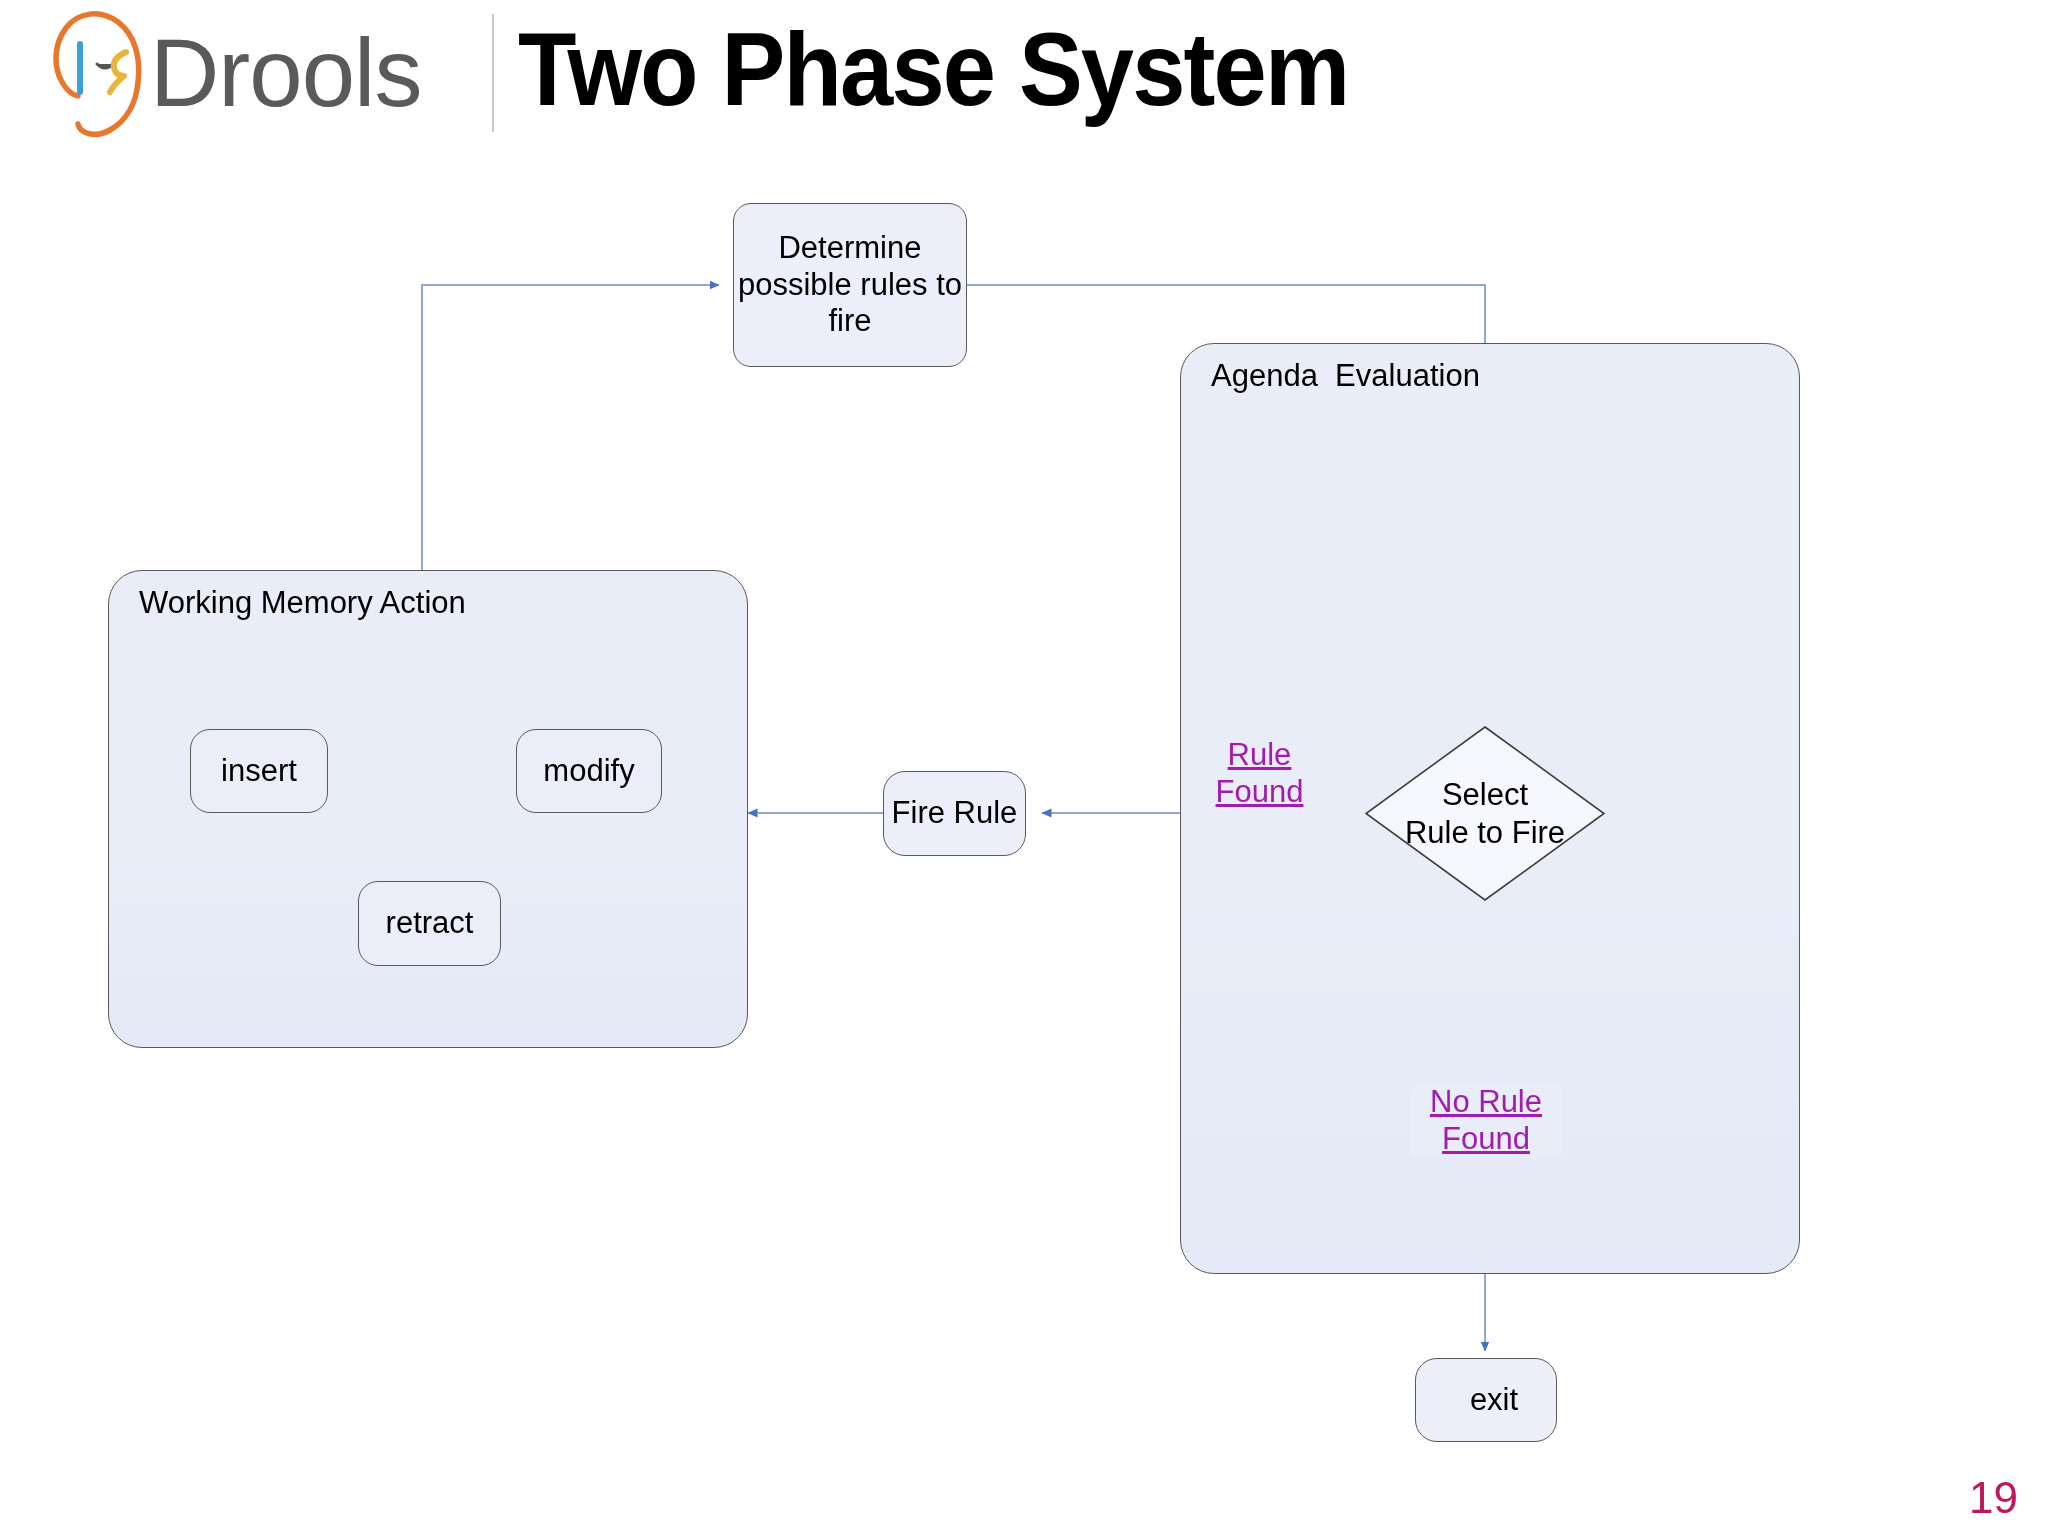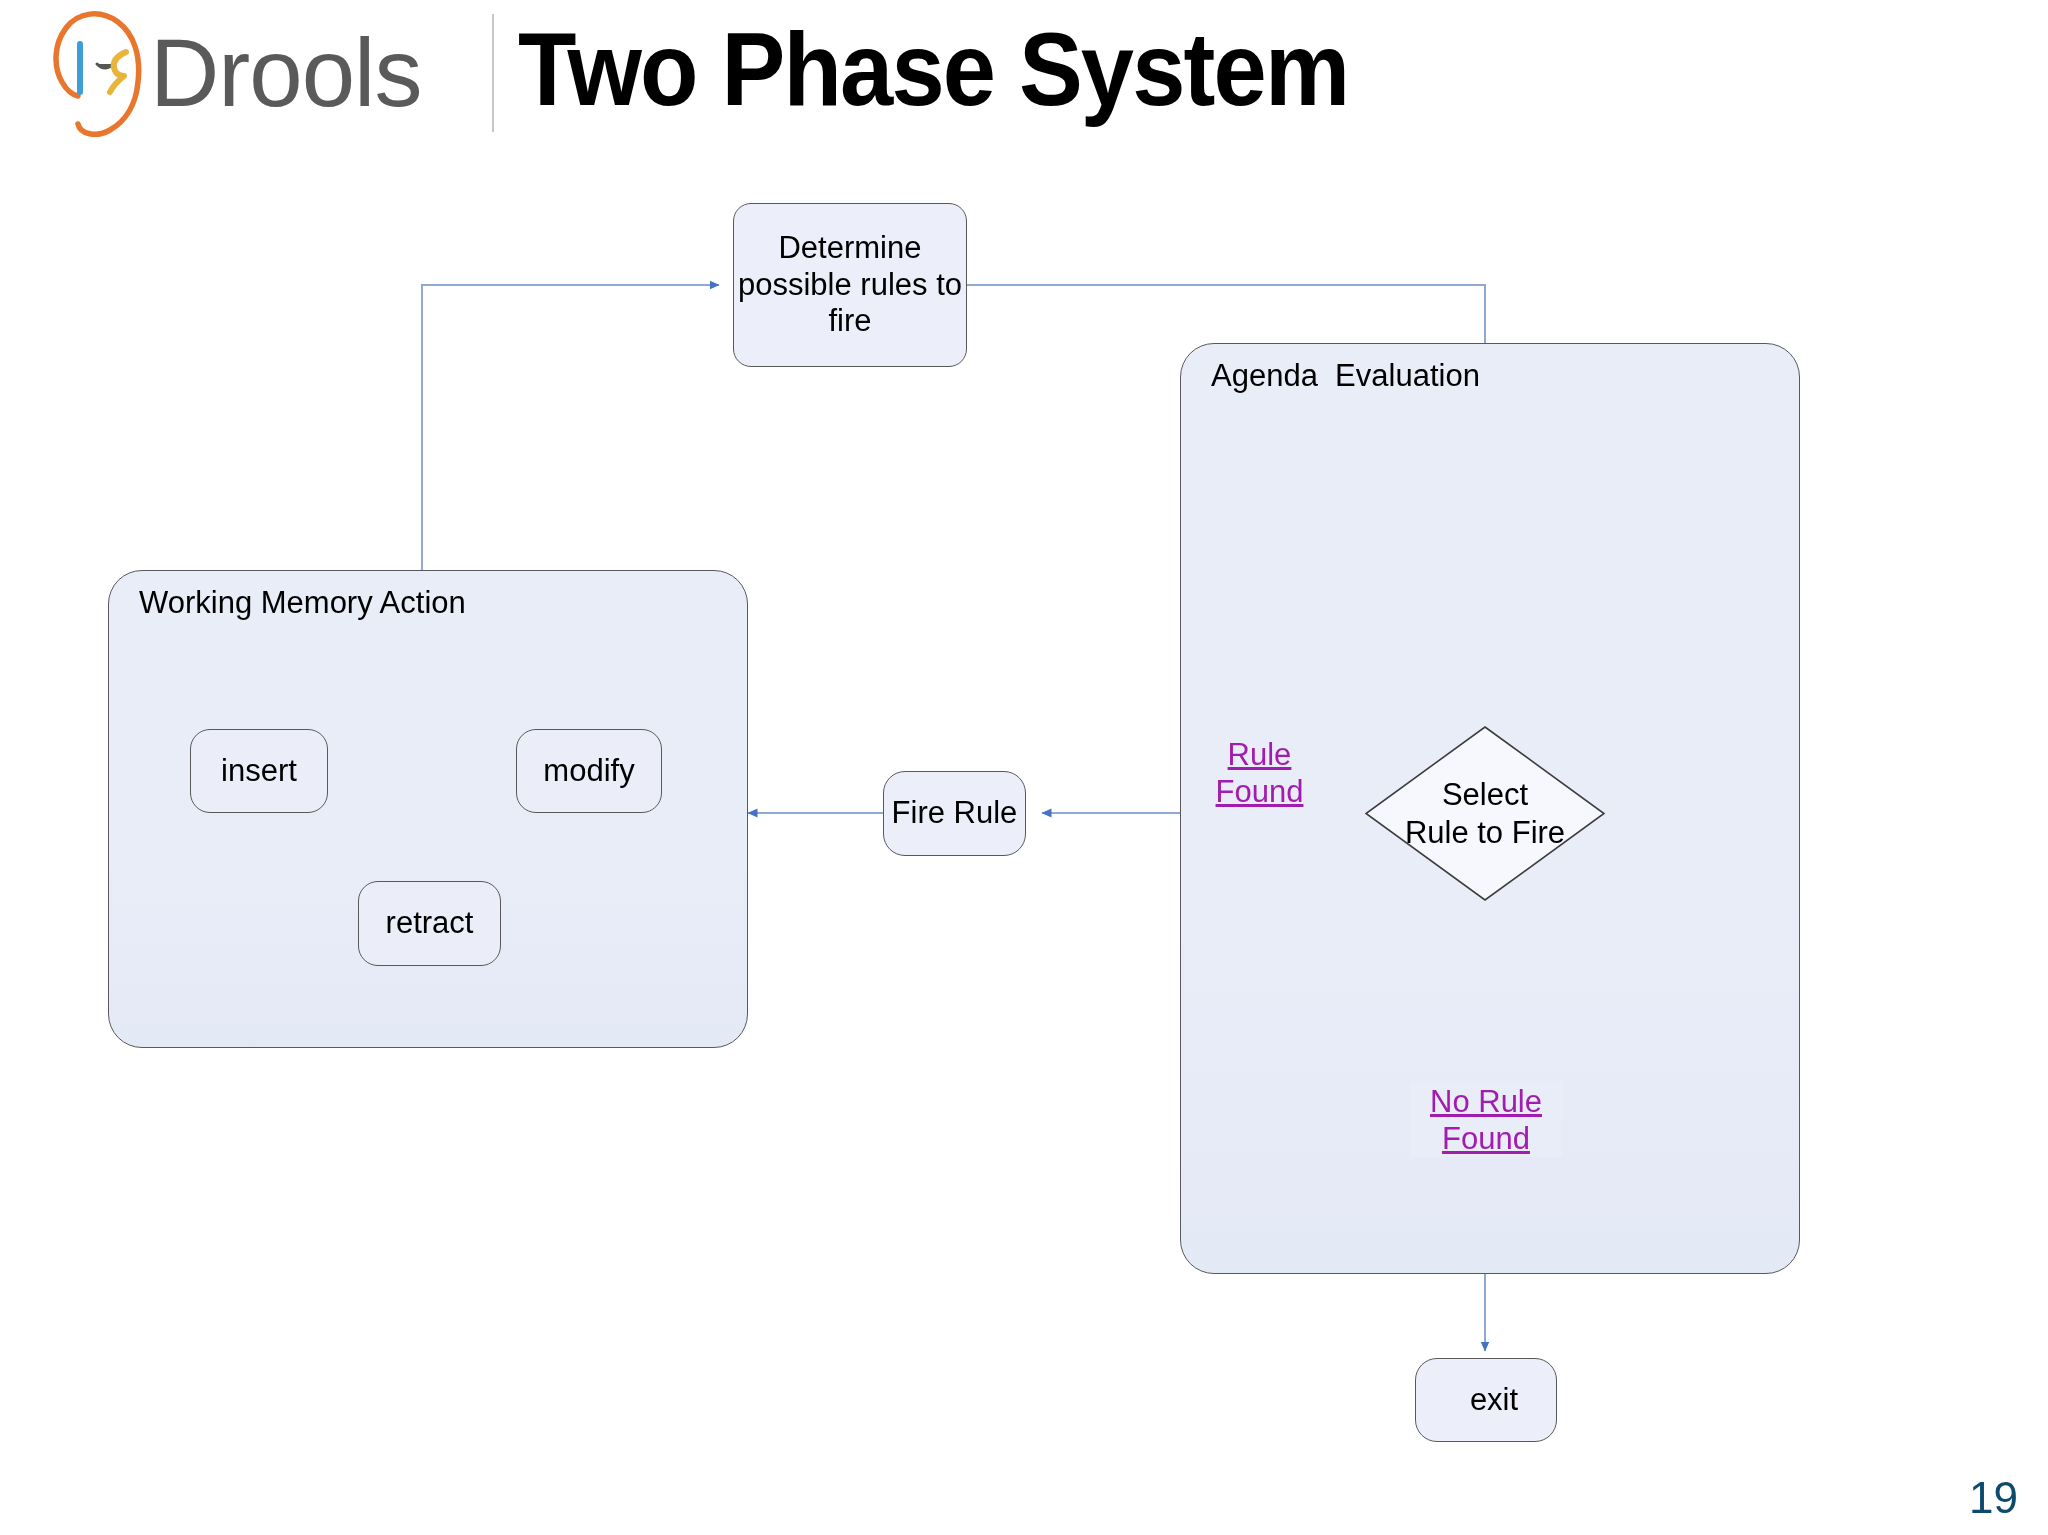--- a/index.html
+++ b/index.html
@@ -146,21 +146,21 @@
     text-decoration: underline;
   }
   .edge-label.on-fill { background: #e9edf8; }
 
   
   #page-number {
     position: absolute;
     right: 30px;
     bottom: 12px;
     font-size: 44px;
-    color: #0c4a6e;
+    color: #be185d;
   }
 </style>
 </head>
 <body>
 
 <div id="slide">
 
   <div id="header">
 
     <div id="logo-mark">

